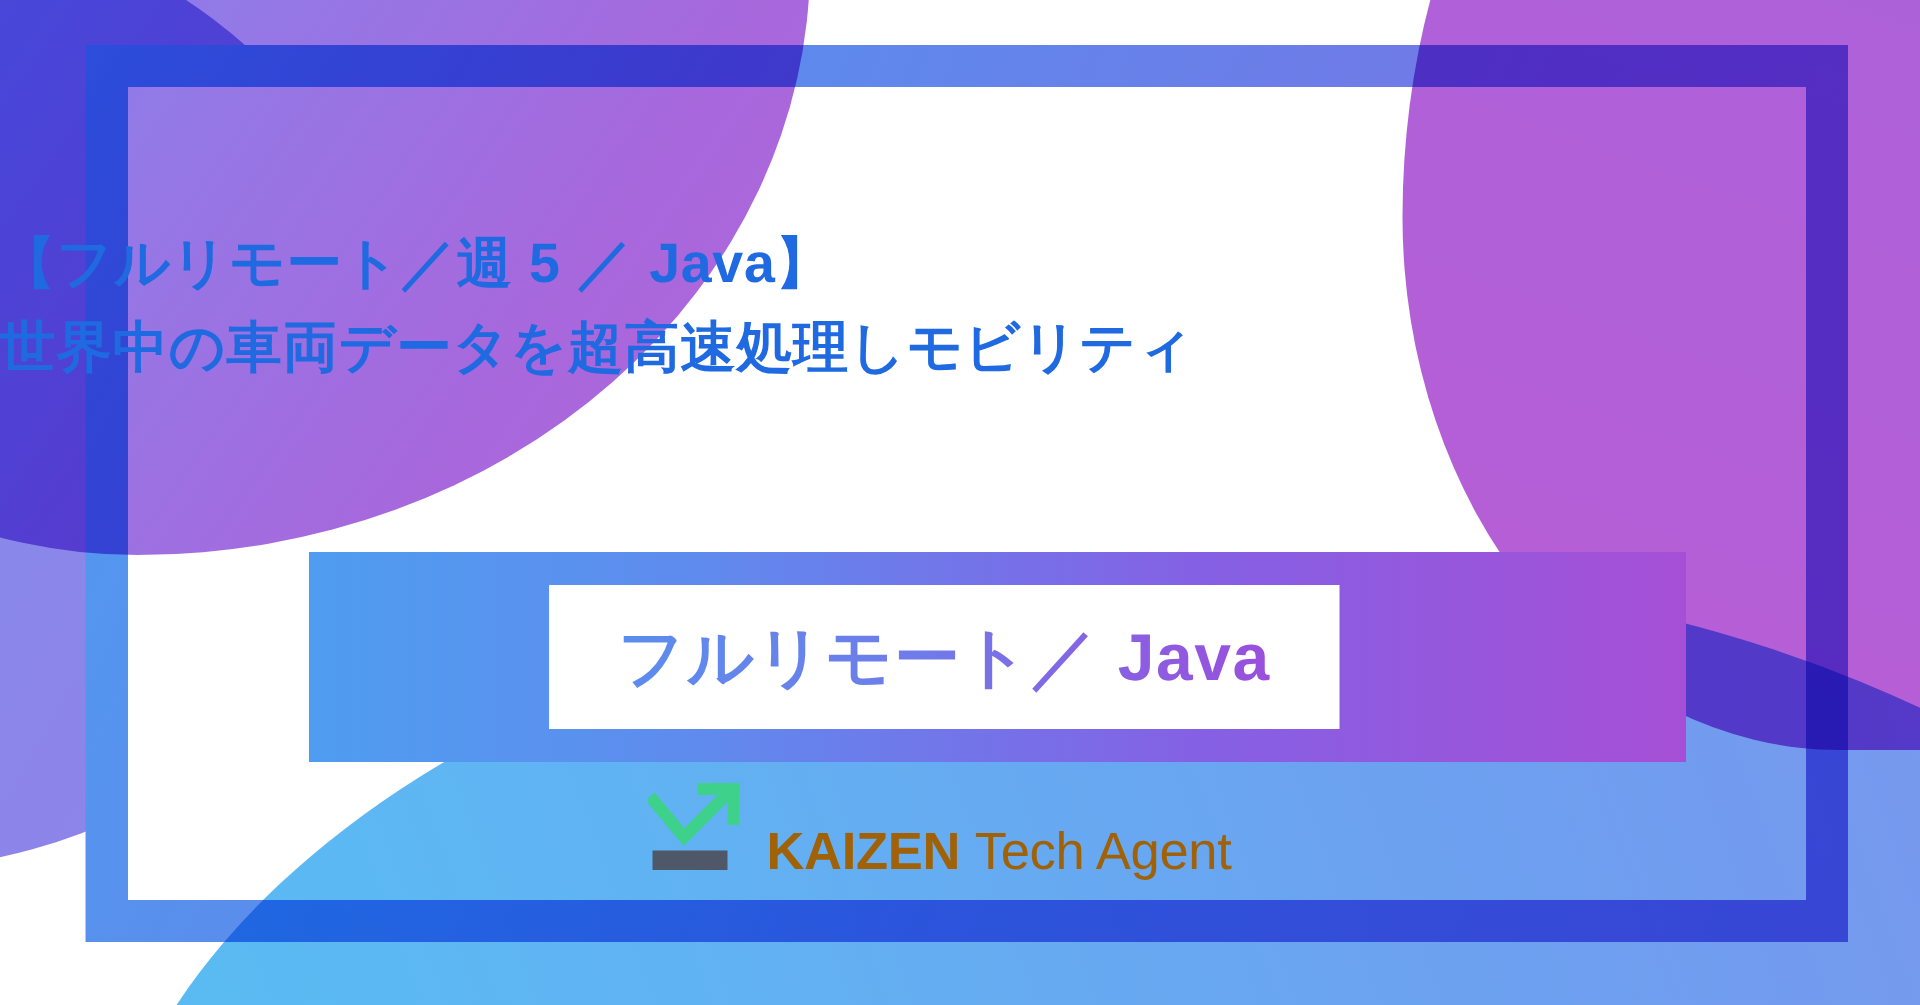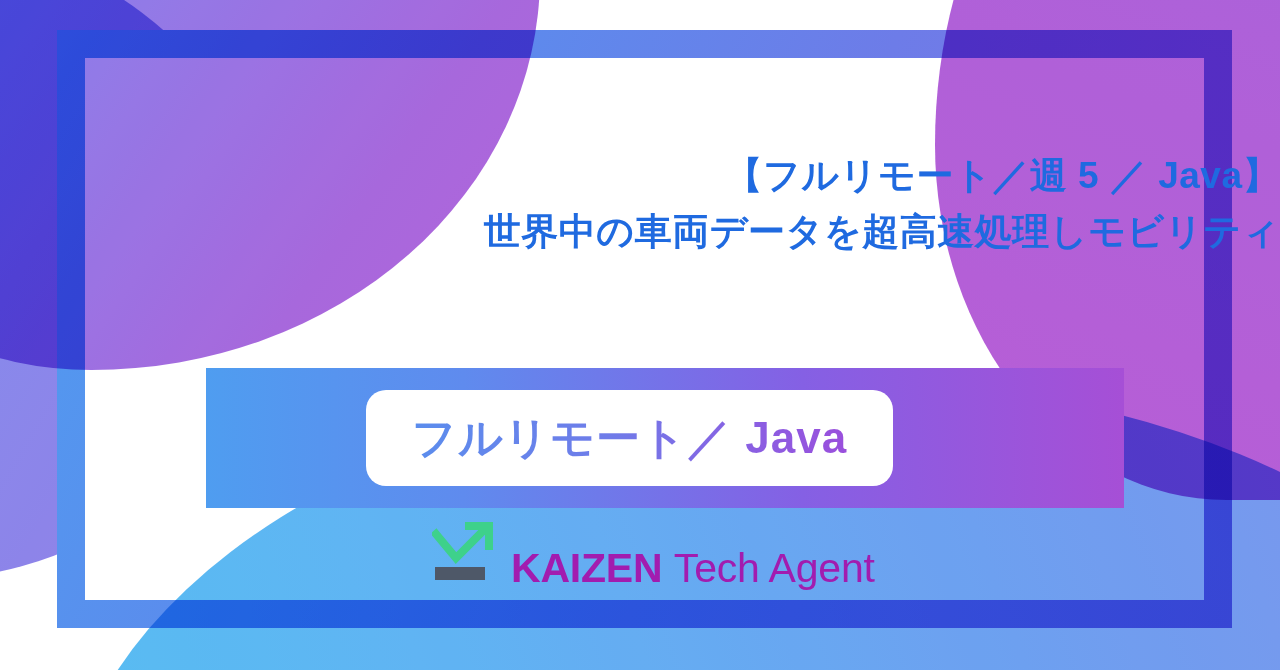--- a/index.html
+++ b/index.html
@@ -87,21 +87,21 @@
     opacity: 0.86;
     mix-blend-mode: multiply;
   }
 
   
   .headline {
     position: absolute;
     left: 0;
     top: 148px;
     width: 1280px;
-    text-align: right;
+    text-align: left;
     font-size: 37px;
     line-height: 56px;
     font-weight: 700;
     letter-spacing: 0.5px;
     color: #1f6ae0;
     white-space: nowrap;
   }
   .headline .hl-line { display: block; }
 
   
@@ -116,21 +116,20 @@
   .badge-box {
     position: absolute;
     left: 366px;
     top: 390px;
     width: 527px;
     height: 96px;
     background: #ffffff;
     display: flex;
     align-items: center;
     justify-content: center;
-    border-radius: 20px;
   }
   .badge-text {
     font-size: 44px;
     font-weight: 700;
     letter-spacing: 1px;
     white-space: nowrap;
     background: linear-gradient(90deg, #5b8ded 0%, #6f7ce9 45%, #8a5fe2 78%, #9a4fdc 100%);
     -webkit-background-clip: text;
     background-clip: text;
     color: transparent;
@@ -146,23 +145,23 @@
     align-items: flex-end;
     gap: 13px;
   }
   .logo-mark {
     width: 66px;
     height: 62px;
     position: relative;
     flex: none;
   }
   .logo-word {
-    font-size: 41px;
+    font-size: 35px;
     line-height: 40px;
-    color: #a21caf;
+    color: #a16207;
     white-space: nowrap;
     position: relative;
     top: 4px;
   }
   .logo-word .kaizen { font-weight: 700; letter-spacing: -0.2px; }
   .logo-word .tech   { font-weight: 400; letter-spacing: -0.2px; }
 </style>
 </head>
 <body>
 

